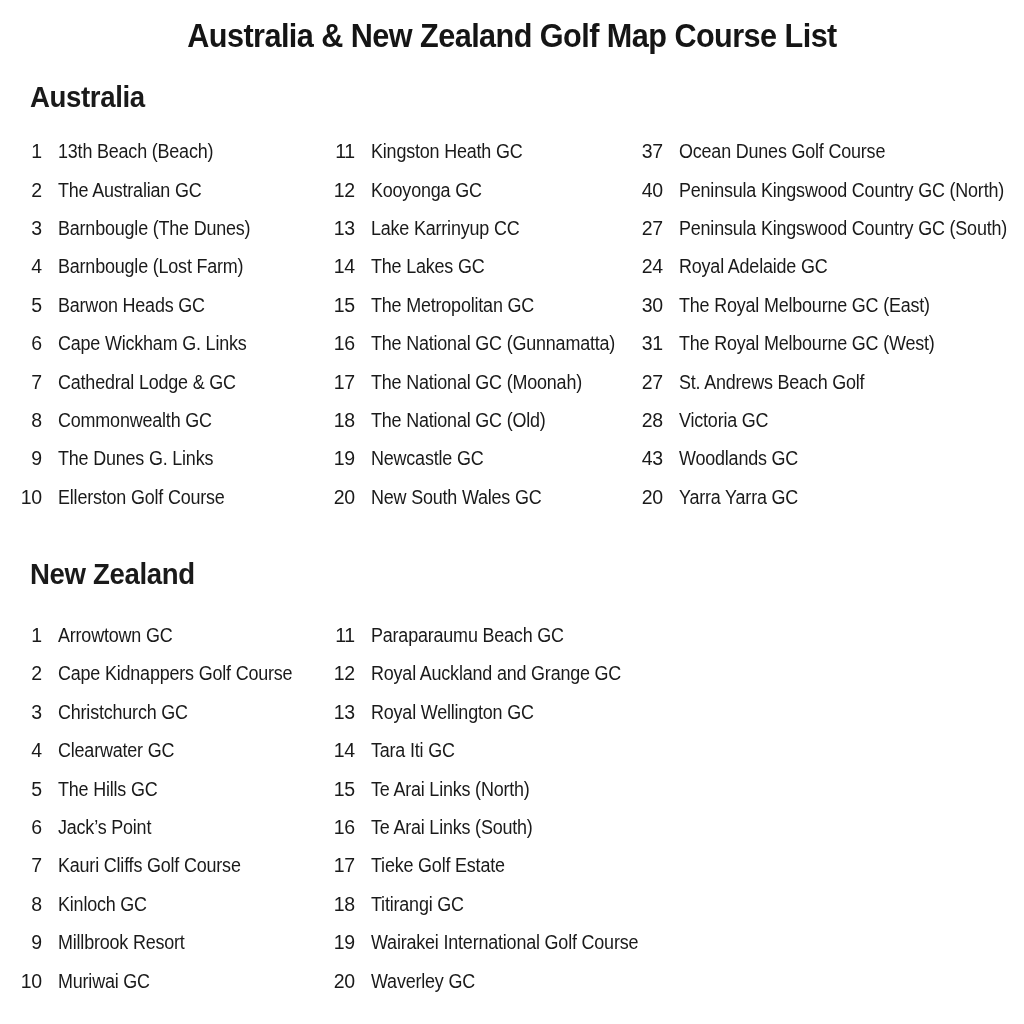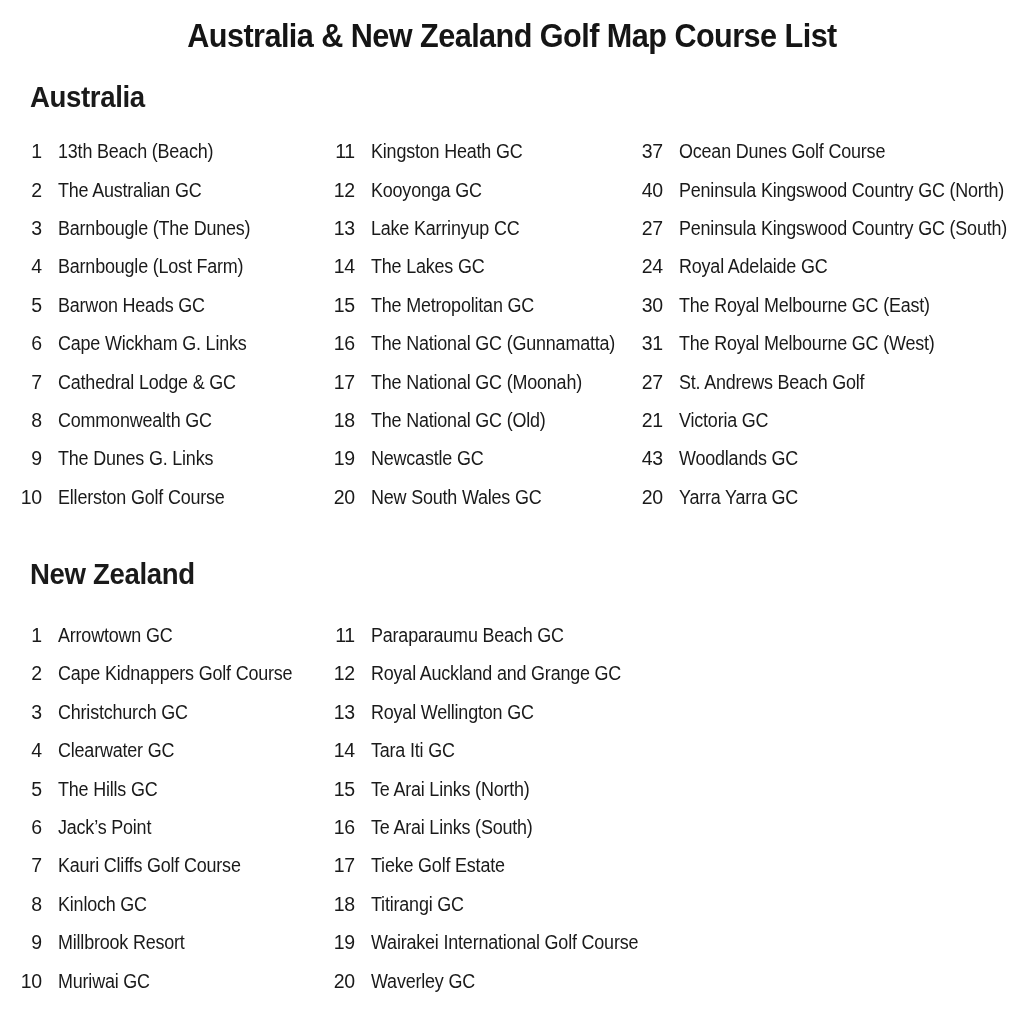--- a/index.html
+++ b/index.html
@@ -187,21 +187,21 @@
           </div>
           <div class="course-row">
             <span class="course-num">31</span>
             <span class="course-name">The Royal Melbourne GC (West)</span>
           </div>
           <div class="course-row">
             <span class="course-num">27</span>
             <span class="course-name">St. Andrews Beach Golf</span>
           </div>
           <div class="course-row">
-            <span class="course-num">21</span>
+            <span class="course-num">28</span>
             <span class="course-name">Victoria GC</span>
           </div>
           <div class="course-row">
             <span class="course-num">43</span>
             <span class="course-name">Woodlands GC</span>
           </div>
           <div class="course-row">
             <span class="course-num">20</span>
             <span class="course-name">Yarra Yarra GC</span>
           </div>

